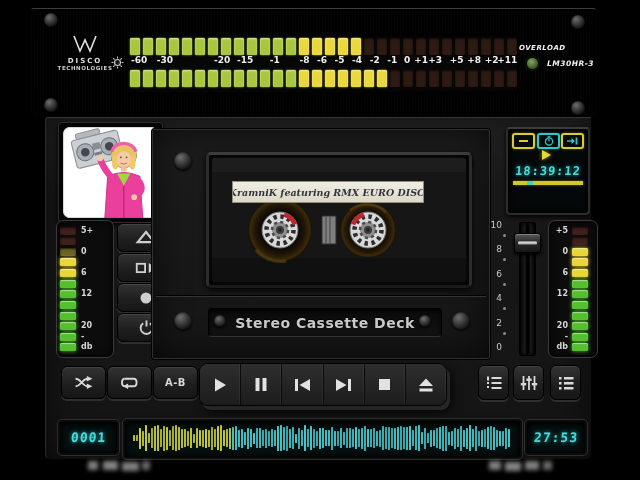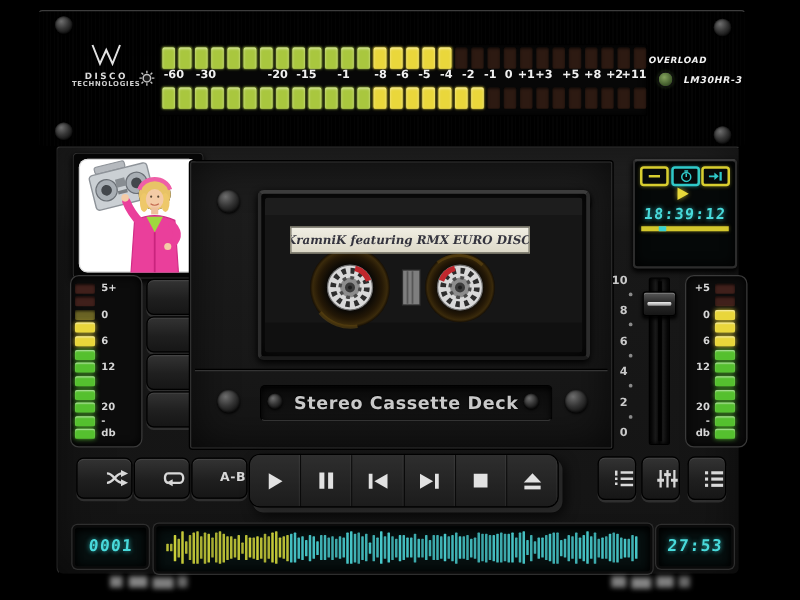--- a/index.html
+++ b/index.html
@@ -30,21 +30,21 @@
              border:1px solid #111;box-shadow:0 0 3px rgba(90,140,60,.4);}
   
   .smbez{border:1px solid #3a3a3a;border-radius:7px;background:#0c0c0c;
          box-shadow:inset 0 0 8px #000;display:flex;flex-direction:column;justify-content:space-between;padding:5px 3px;}
   .smrow{display:flex;align-items:center;height:9px;}
   .smled{width:16px;height:8px;border-radius:1.5px;}
   .smlab{font-size:8px;font-weight:bold;color:#d6d6d6;line-height:8px;}
   
   .btn{background:linear-gradient(180deg,#333,#1f1f1f 55%,#161616);
        border:1px solid #000;border-radius:6px;box-shadow:0 2px 0 rgba(70,70,70,.55), inset 0 1px 0 rgba(255,255,255,.08);
-       display:flex;align-items:center;justify-content:flex-end;cursor:pointer;}
+       display:flex;align-items:center;justify-content:center;cursor:pointer;}
   .btn svg{display:block;}
   .ablabel{color:#d9d9d9;font-size:10px;font-weight:bold;letter-spacing:.5px;}
   .tgroup{background:linear-gradient(180deg,#2d2d2d,#1d1d1d);border:1px solid #000;border-radius:9px;
           box-shadow:3px 4px 0 rgba(95,95,95,.35), 5px 6px 10px rgba(0,0,0,.8), inset 0 1px 0 rgba(255,255,255,.07);
           display:flex;overflow:hidden;}
   .tbtn{flex:1;display:flex;align-items:center;justify-content:center;border-right:1px solid #0a0a0a;
         box-shadow:inset -1px 0 0 rgba(255,255,255,.05);cursor:pointer;background:linear-gradient(180deg,#2e2e2e,#1c1c1c);}
   .tbtn:last-child{border-right:none;}
   
   .lcd{background:#071010;border:2px solid #0a0a0a;border-radius:4px;
@@ -72,21 +72,21 @@
              border-radius:4px;box-shadow:inset 0 2px 5px #000;display:flex;align-items:center;justify-content:center;}
   .platetext{color:#c9c9c9;font-size:14px;font-weight:bold;letter-spacing:.5px;text-shadow:0 -1px 1px #000;}
   
   .ftrack{background:linear-gradient(90deg,#050505,#1a1a1a 30%,#050505 50%,#1a1a1a 70%,#050505);
           border:1px solid #000;border-radius:2px;box-shadow:inset 0 0 4px #000;}
   .fslot{position:absolute;left:50%;transform:translateX(-50%);width:3px;top:2px;bottom:2px;background:#000;}
   .fhandle{background:linear-gradient(180deg,#5a5a5a,#2a2a2a 45%,#161616);border:1px solid #000;border-radius:3px;
            box-shadow:0 2px 3px #000, inset 0 1px 0 rgba(255,255,255,.25);cursor:grab;}
   .fhandle::after{content:"";position:absolute;left:3px;right:3px;top:50%;height:3px;transform:translateY(-50%);
                   background:linear-gradient(180deg,#f2f2f2,#9a9a9a);border-radius:1px;}
-  .fscale{color:#c9c9c9;font-size:9px;font-weight:bold;}
+  .fscale{color:#c9c9c9;font-size:9px;font-weight:normal;}
   .fdot{position:absolute;width:3px;height:3px;border-radius:50%;background:#8a8a8a;}
   
   .blur{filter:blur(2.2px);}
   .waveinner{display:flex;align-items:center;}
   .wbar{width:2px;margin-right:1px;border-radius:.5px;}
 </style>
 </head>
 <body>
 
 <div class="stage">

